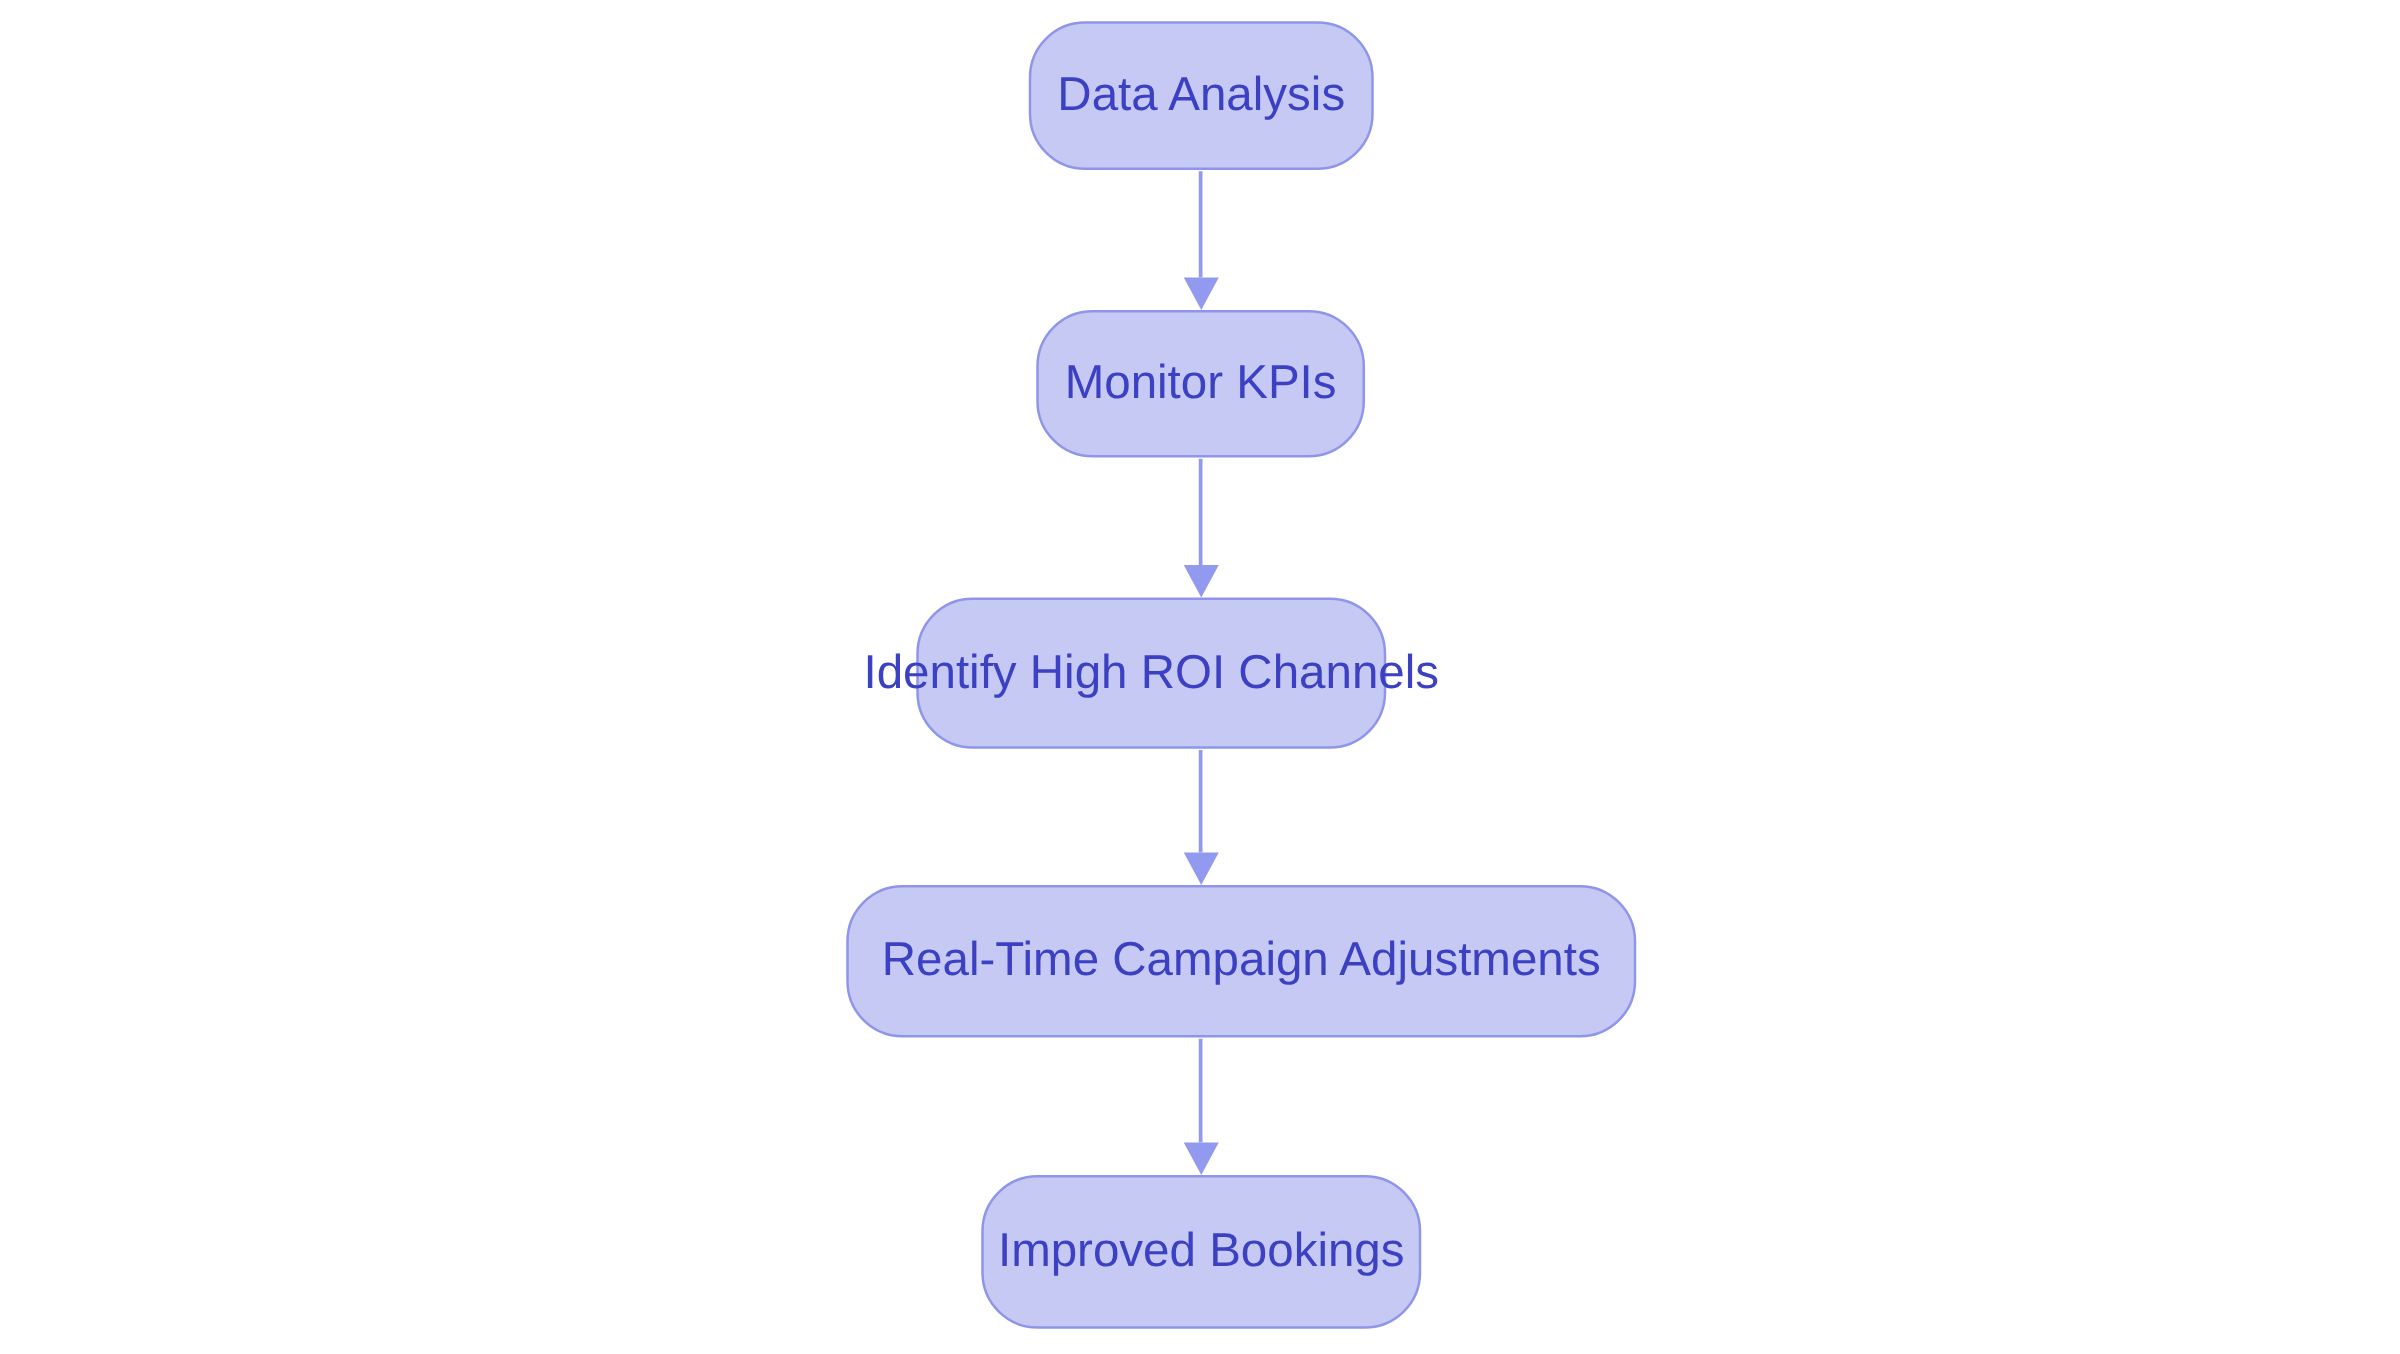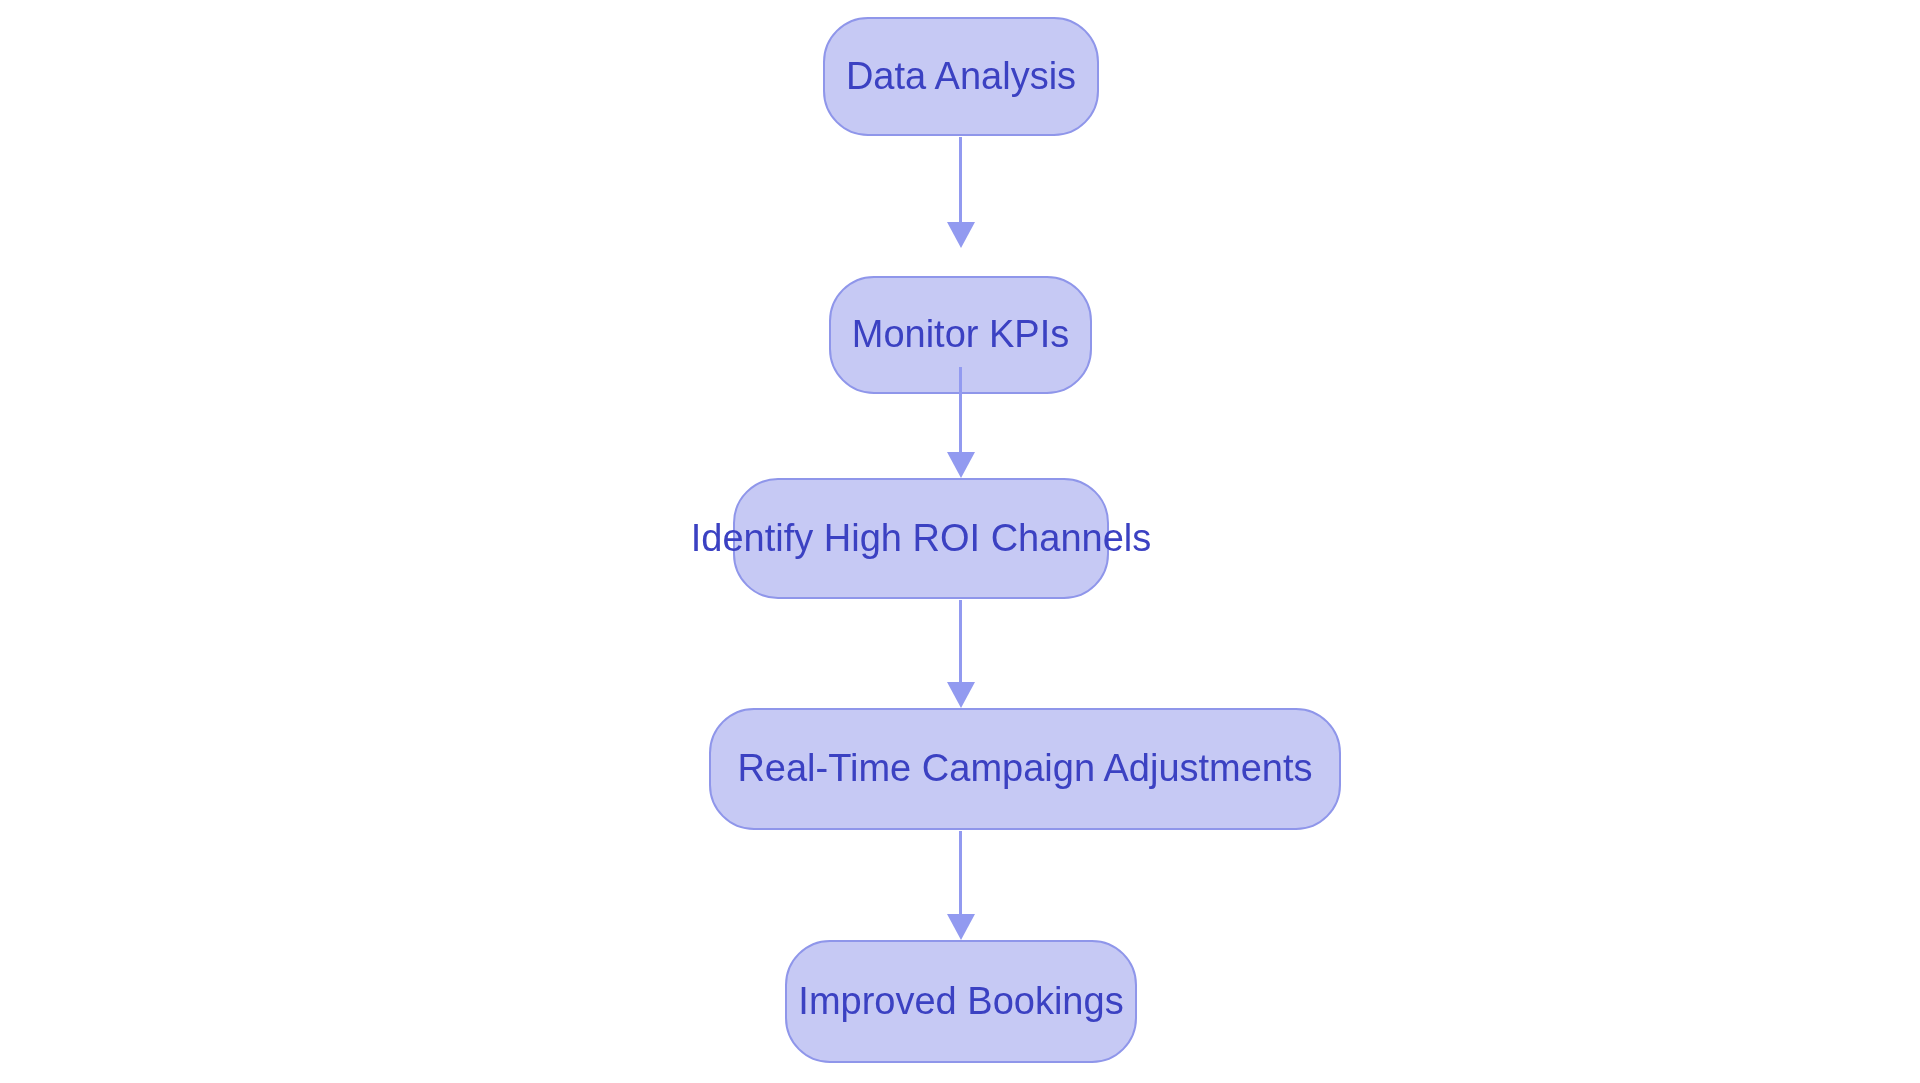--- a/index.html
+++ b/index.html
@@ -26,23 +26,23 @@
     justify-content: center;
     text-align: center;
   }
   .node .label {
     color: var(--text_color, #3b41c2);
     font-size: 38px;
     line-height: 1.2;
     white-space: nowrap;
   }
   .node-1 { left: 823px; top: 17px;  width: 276px; height: 119px; }
-  .node-2 { left: 829px; top: 248px; width: 263px; height: 118px; margin-top: 28px; }
+  .node-2 { left: 829px; top: 248px; width: 263px; height: 118px; }
   .node-3 { left: 733px; top: 478px; width: 376px; height: 121px; }
-  .node-4 { left: 677px; top: 708px; width: 632px; height: 122px; margin-left: 32px; }
+  .node-4 { left: 677px; top: 708px; width: 632px; height: 122px; }
   .node-5 { left: 785px; top: 940px; width: 352px; height: 123px; }
 
   .arrow-shaft {
     position: absolute;
     width: 3px;
     left: 959px;
     background: var(--arrow_color, #929af0);
   }
   .arrow-head {
     position: absolute;

